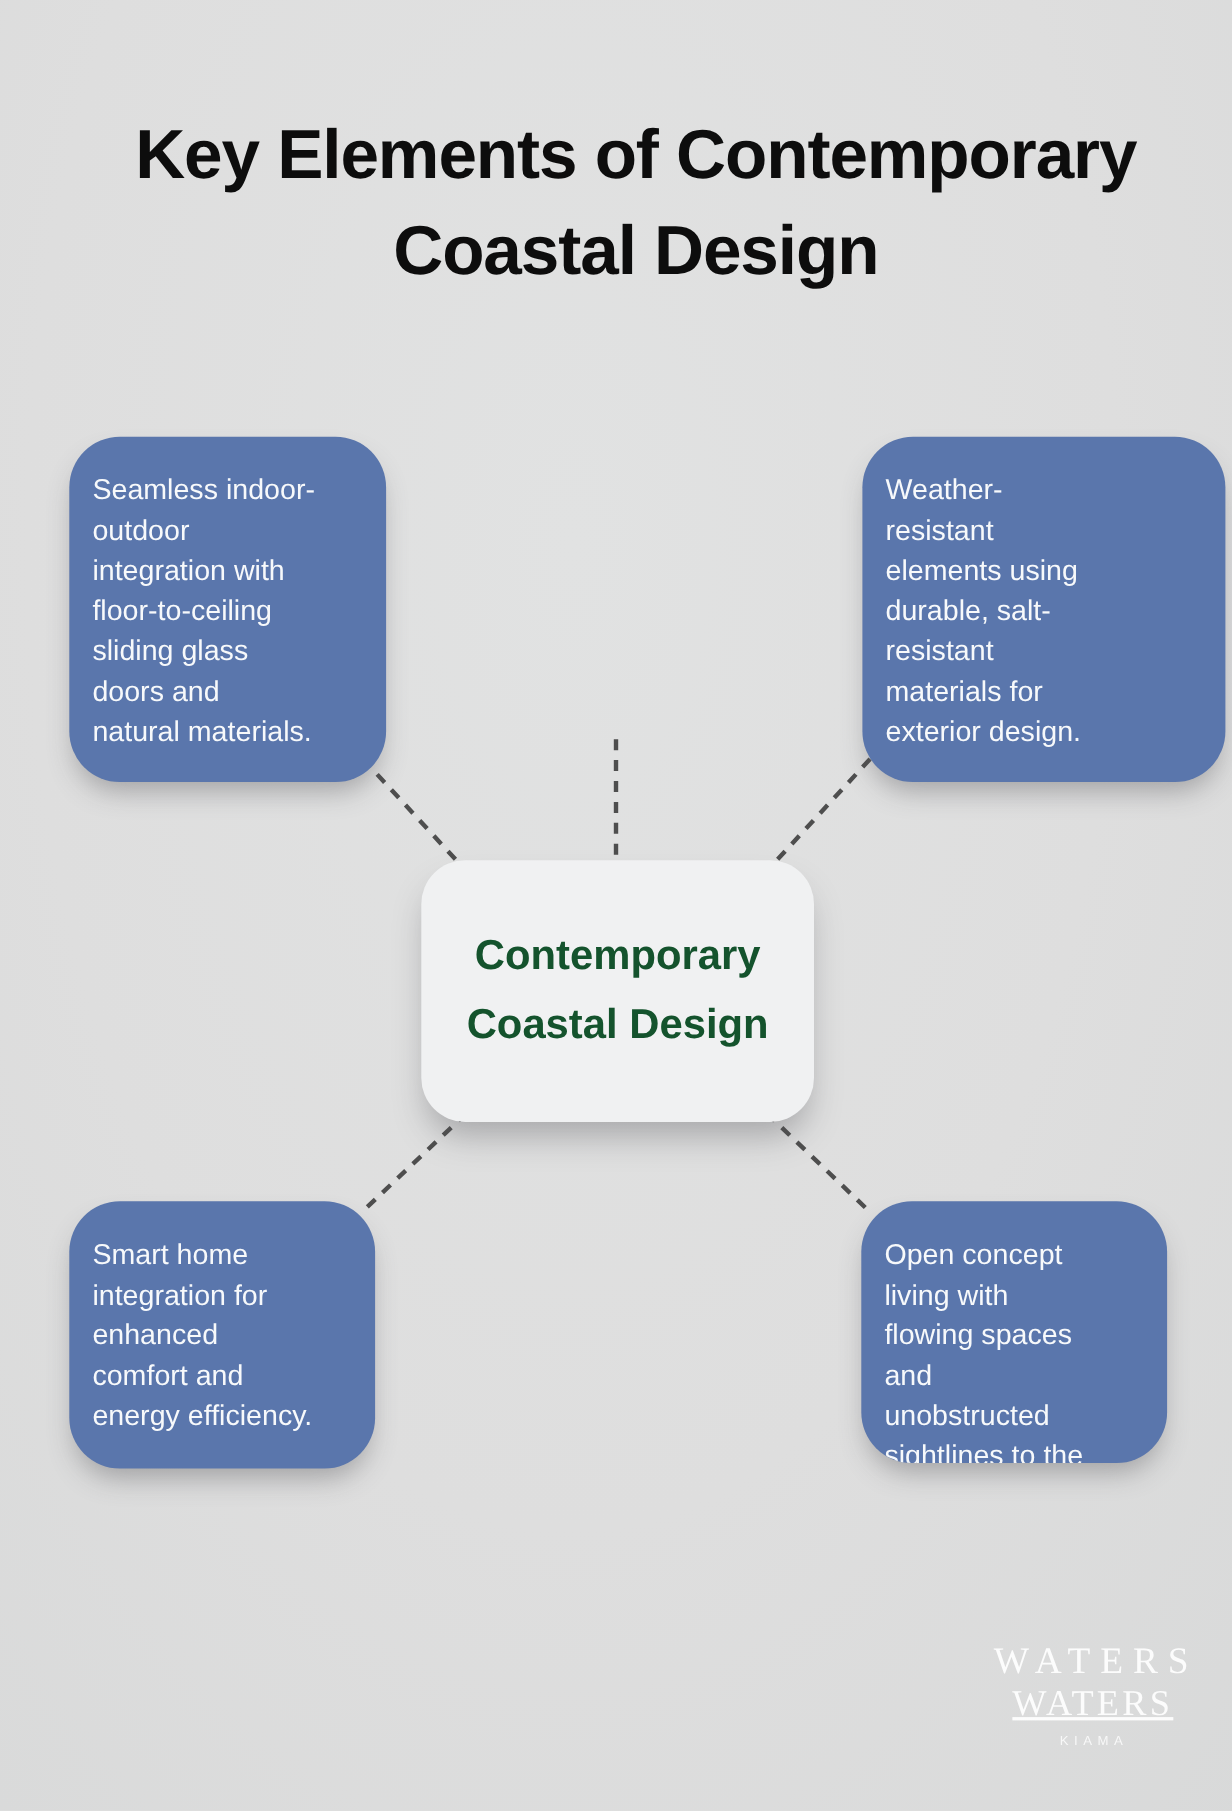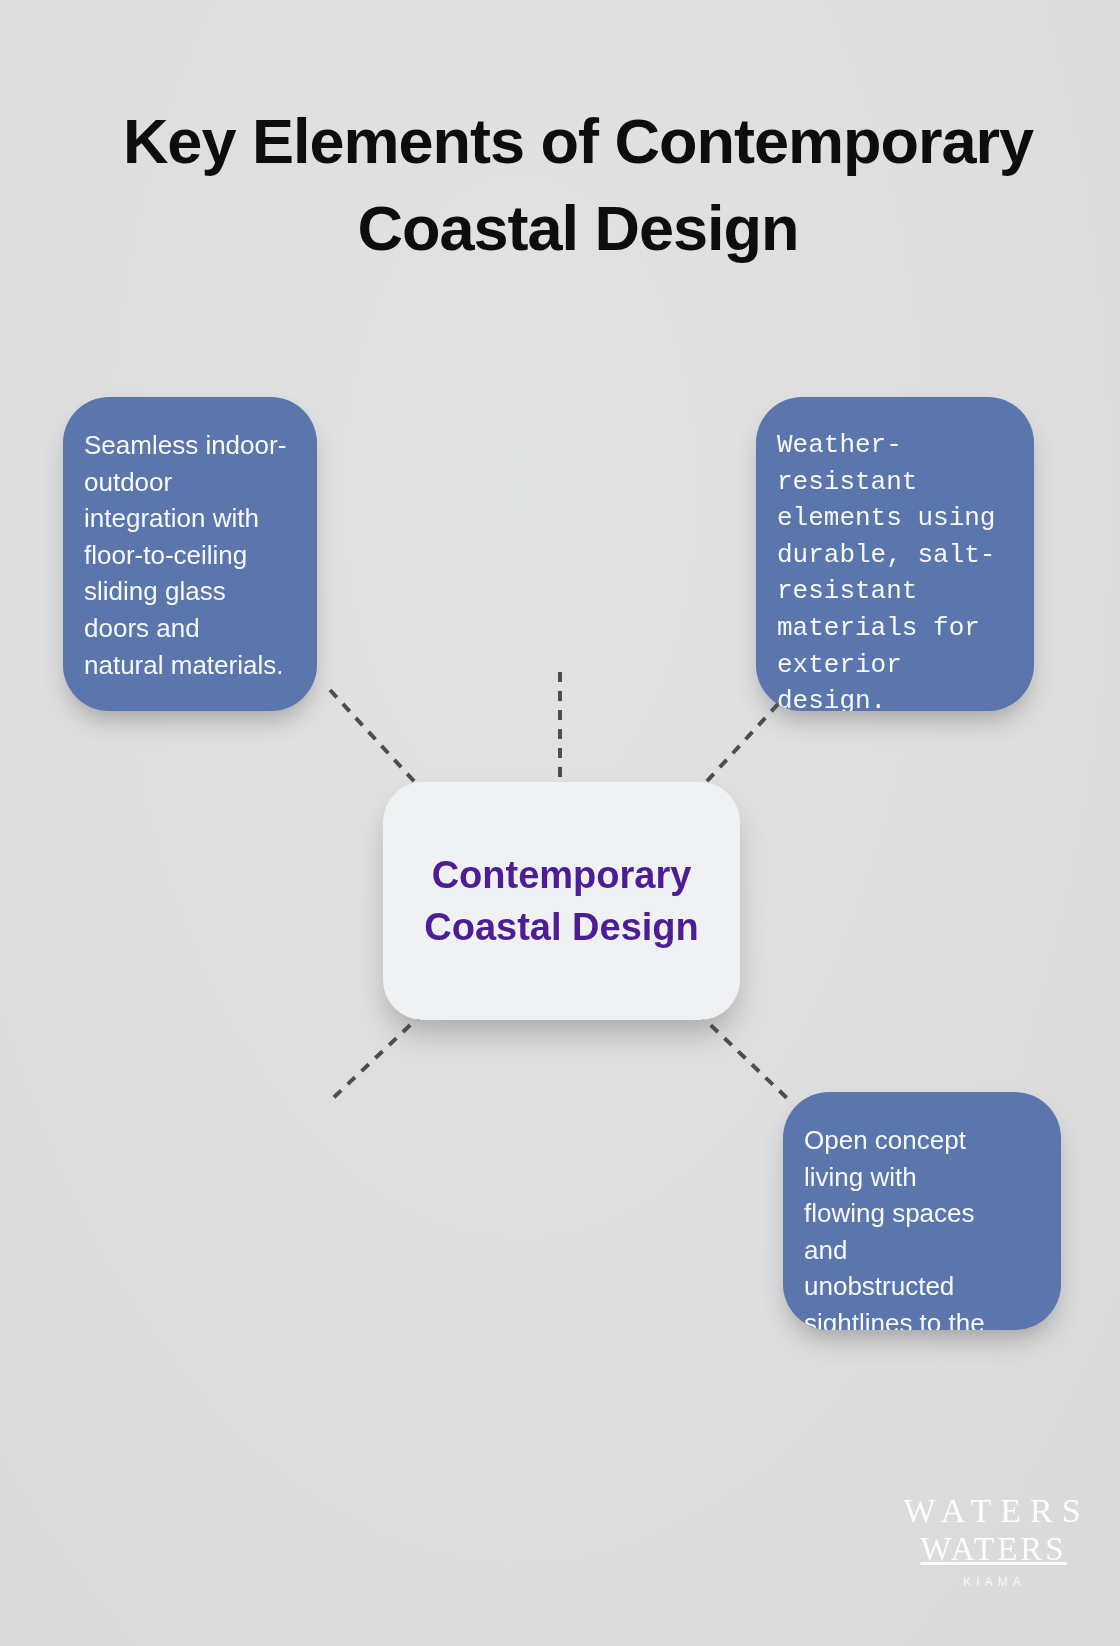--- a/index.html
+++ b/index.html
@@ -46,45 +46,45 @@
     padding: 30px 18px 26px 21px;
     overflow: hidden;
   }
   .node p {
     margin: 0;
     font-size: 26px;
     line-height: 36.6px;
     color: #f7f9fb;
     white-space: pre-line;
   }
-  .node-tl { left: 63px;  top: 397px;  width: 254px; height: 314px; }
+  .node-tl { left: 63px;  top: 397px;  width: 288px; height: 314px; }
   .node-tm { left: 421px; top: 397px;  width: 279px; height: 277px; }
-  .node-tr { left: 756px; top: 397px;  width: 278px; height: 314px; font-family: Liberation Mono, monospace; }
+  .node-tr { left: 784px; top: 397px;  width: 330px; height: 314px; }
   .node-bl { left: 63px;  top: 1092px; width: 278px; height: 243px; }
   .node-br { left: 783px; top: 1092px; width: 278px; height: 238px; }
   .center-node {
     position: absolute;
     left: 383px;
     top: 782px;
     width: 357px;
     height: 238px;
     box-sizing: border-box;
     background: #f0f1f2;
     border-radius: 40px;
     box-shadow: 0 18px 30px -6px rgba(85, 85, 90, 0.4);
     display: flex;
     align-items: center;
     justify-content: center;
   }
   .center-node p {
     margin: 16px;
     font-size: 38px;
-    line-height: 52px;
+    line-height: 63px;
     font-weight: 700;
-    color: #4c1d95;
+    color: #14532d;
     text-align: center;
     white-space: pre-line;
   }
   .logo {
     position: absolute;
     left: 880px;
     top: 1492px;
     width: 224px;
     text-align: center;
     color: rgba(255, 255, 255, 0.92);
@@ -152,20 +152,27 @@
 resistant
 materials for
 exterior design.</p>
   </div>
 
   <div class="center-node">
     <p>Contemporary
 Coastal Design</p>
   </div>
 
+  <div class="node node-bl">
+    <p>Smart home
+integration for
+enhanced
+comfort and
+energy efficiency.</p>
+  </div>
 
   <div class="node node-br">
     <p>Open concept
 living with
 flowing spaces
 and
 unobstructed
 sightlines to the
 ocean.</p>
   </div>

